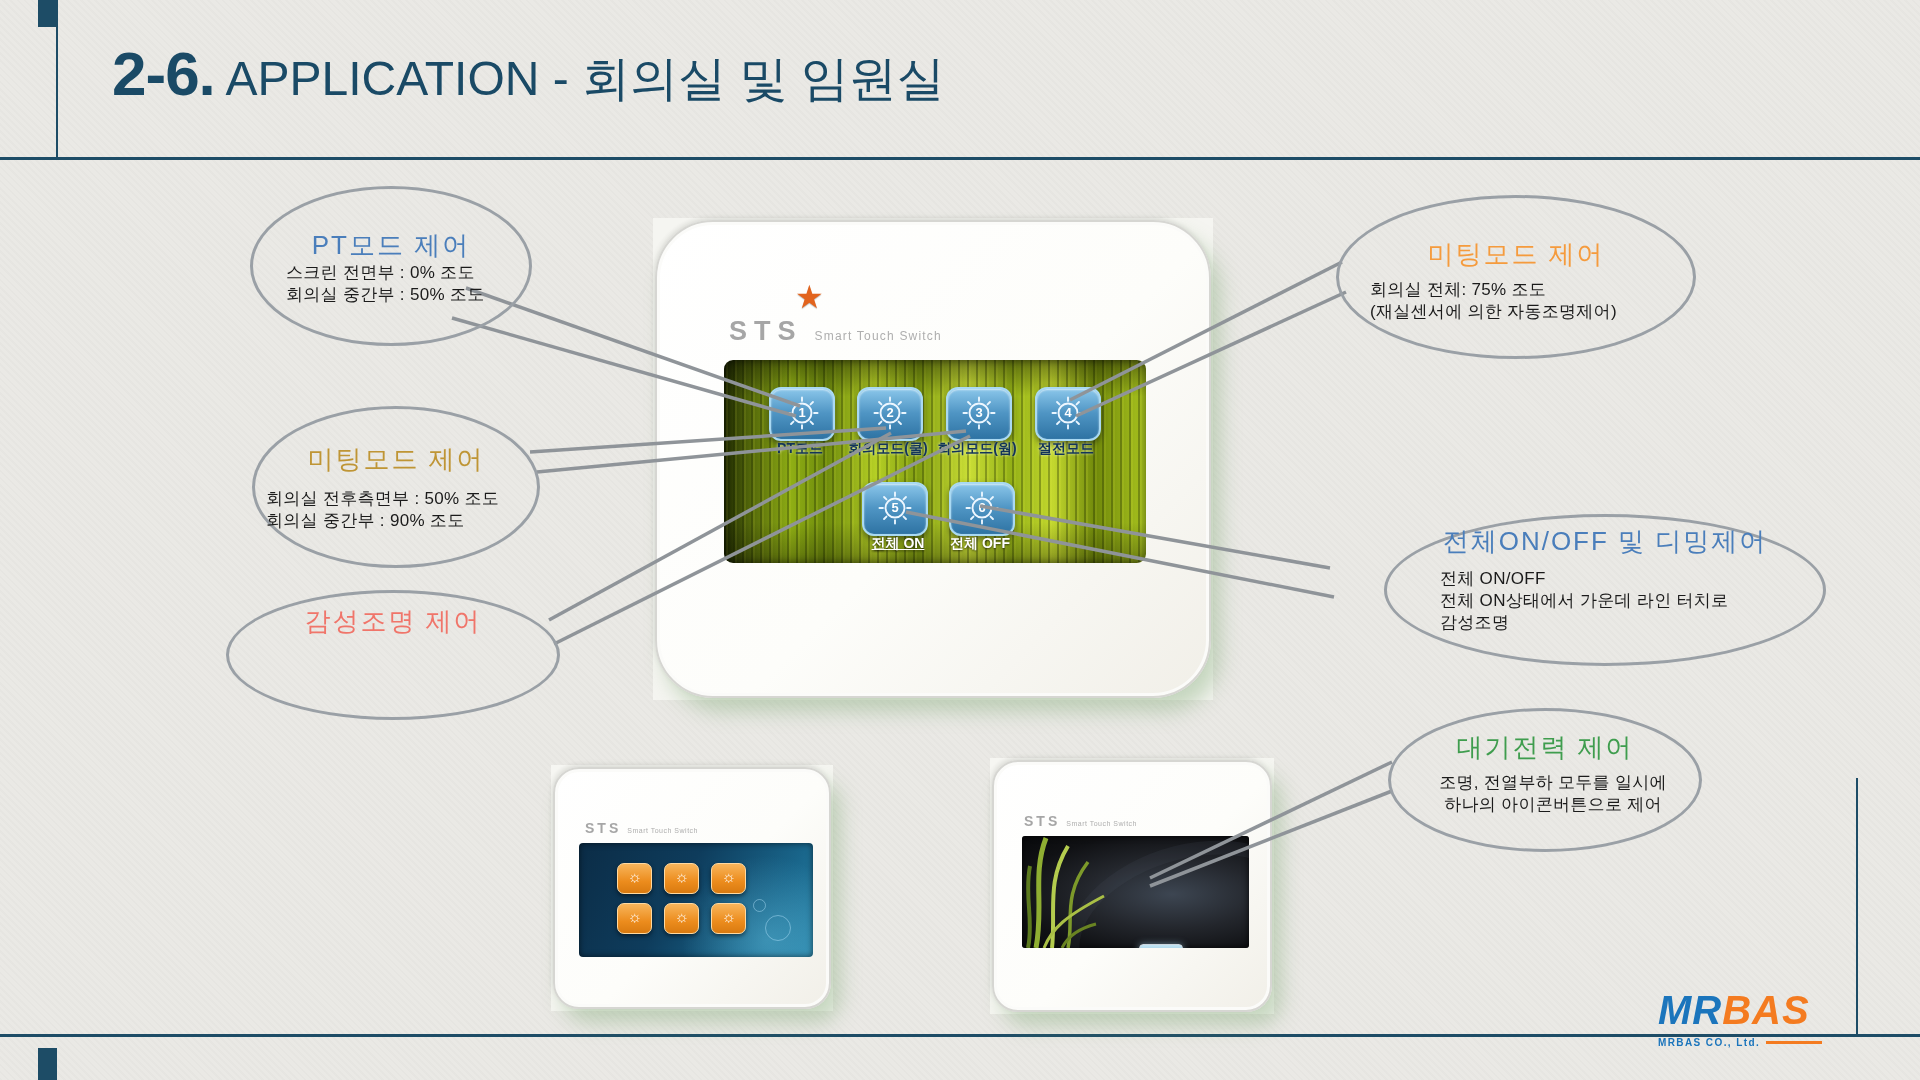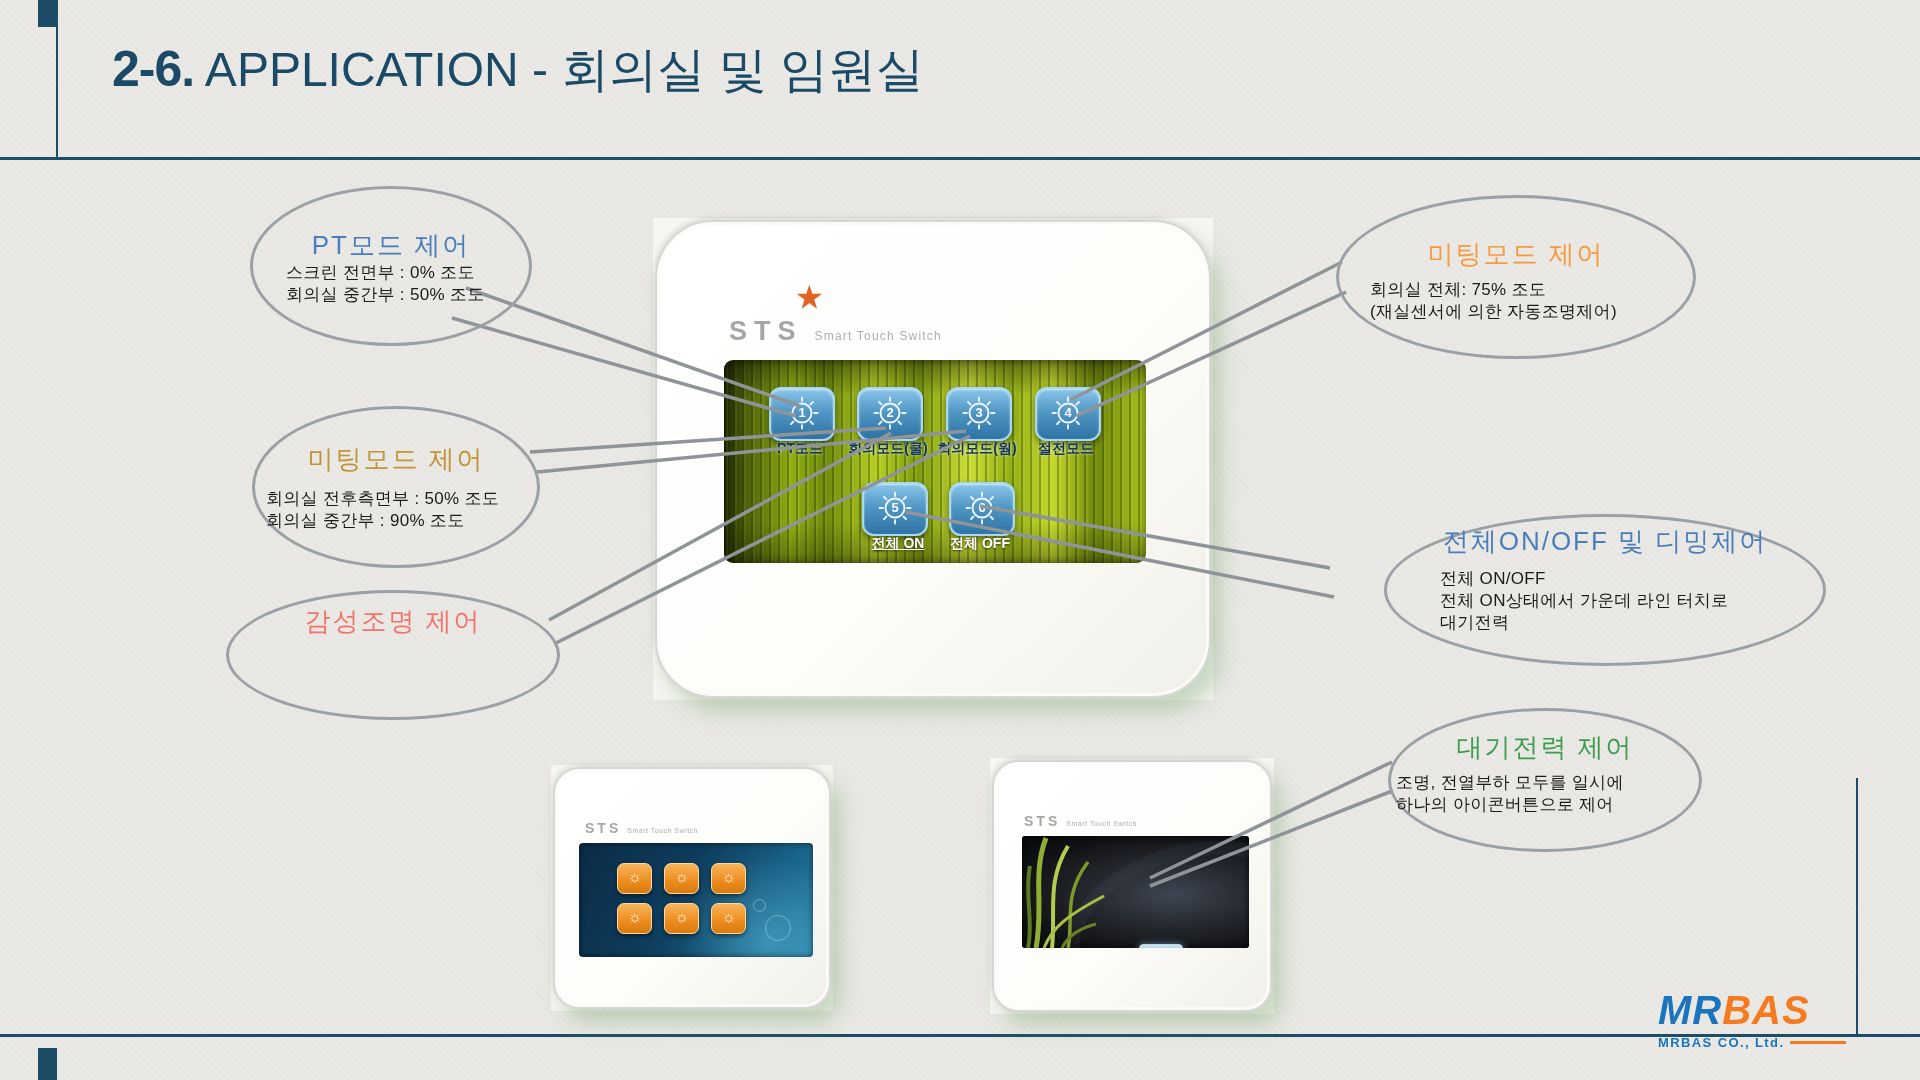--- a/index.html
+++ b/index.html
@@ -12,21 +12,21 @@
   
   .line-h{position:absolute;left:0;width:1920px;height:3px;background:#1d4c66;}
   .line-top{top:157px;}
   .line-bottom{top:1034px;}
   .tick-left{position:absolute;left:56px;top:0;width:2px;height:157px;background:#1d4c66;}
   .corner-tl{position:absolute;left:38px;top:0;width:18px;height:27px;background:#1d4c66;}
   .tick-right{position:absolute;left:1856px;top:778px;width:2px;height:258px;background:#1d4c66;}
   .corner-bl{position:absolute;left:38px;top:1048px;width:19px;height:32px;background:#1d4c66;}
   
   .page-title{position:absolute;left:112px;top:38px;color:#1a4a66;white-space:nowrap;z-index:2;}
-  .page-title .t-prefix{font-size:50px;font-weight:bold;letter-spacing:-1px;}
+  .page-title .t-prefix{font-size:62px;font-weight:bold;letter-spacing:-1px;}
   .page-title .t-rest{font-size:48px;font-weight:normal;letter-spacing:0px;}
   
   .links{position:absolute;left:0;top:0;z-index:4;pointer-events:none;}
   .links line{stroke:#8f9499;stroke-width:3.5;}
   
   .callout{position:absolute;z-index:6;}
   .oval{position:absolute;inset:0;border:3px solid #9aa0a6;border-radius:50%;}
   .co-title{position:absolute;width:100%;text-align:center;font-size:26px;letter-spacing:2px;white-space:nowrap;}
   .co-body{position:absolute;font-size:17px;color:#1b1b1b;line-height:1.28;white-space:nowrap;letter-spacing:0.3px;}
   .co-pt{left:250px;top:186px;width:282px;height:160px;}
@@ -39,21 +39,21 @@
   .co-emotion .co-title{top:14px;color:#f0756a;}
   .co-emotion .co-body{left:20px;top:66px;}
   .co-saving{left:1336px;top:195px;width:360px;height:164px;}
   .co-saving .co-title{top:42px;color:#f59b3d;}
   .co-saving .co-body{left:34px;top:84px;}
   .co-onoff{left:1384px;top:514px;width:442px;height:152px;}
   .co-onoff .co-title{top:10px;color:#4a7ebb;}
   .co-onoff .co-body{left:56px;top:54px;}
   .co-standby{left:1388px;top:708px;width:314px;height:144px;}
   .co-standby .co-title{top:22px;color:#3f9d4e;}
-  .co-standby .co-body{left:8px;top:64px;width:282px;text-align:left;}
+  .co-standby .co-body{left:24px;top:64px;width:282px;text-align:center;}
   
   .device{position:absolute;z-index:2;}
   .device-main{left:653px;top:218px;width:560px;height:482px;background:#f5f5f1;}
   .panel{position:absolute;inset:2px;border-radius:58px;border:2px solid #d6d6d2;
     background:linear-gradient(135deg,#ffffff 0%,#fdfdfa 55%,#f1efe8 100%);
     box-shadow:inset 0 0 0 3px #fbfbf9, 10px 14px 20px rgba(120,165,110,.38), -1px -2px 5px rgba(0,0,0,.10);}
   .panel-sm{border-radius:26px;}
   .star-icon{position:absolute;left:138px;top:56px;font-size:32px;color:#e2641e;text-shadow:0 1px 1px rgba(0,0,0,.25);}
   .brand{position:absolute;white-space:nowrap;}
   .brand-main{left:72px;top:94px;}
@@ -96,21 +96,21 @@
     border:14px solid rgba(90,100,115,.12);transform:rotate(-18deg);}
   .sbtn{position:absolute;left:117px;top:108px;width:42px;height:28px;border-radius:4px;
     border:1px solid #ccd6de;box-shadow:0 0 7px rgba(160,205,235,.55);
     background:linear-gradient(180deg,#c3e5f4 0%,#7db6d6 45%,#27506e 78%,#15283a 100%);}
   
   .logo{position:absolute;left:1658px;top:990px;z-index:3;}
   .logo-word{font-style:italic;font-weight:bold;font-size:40px;letter-spacing:1px;line-height:1;}
   .logo-mr{color:#1b75bc;}
   .logo-bas{color:#f47b20;}
   .logo-row2{margin-top:3px;white-space:nowrap;}
-  .logo-company{display:inline-block;font-size:13px;font-weight:bold;color:#1b75bc;letter-spacing:1.4px;vertical-align:middle;}
+  .logo-company{display:inline-block;font-size:10px;font-weight:bold;color:#1b75bc;letter-spacing:1.4px;vertical-align:middle;}
   .logo-line{display:inline-block;width:56px;height:3px;background:#f47b20;margin-left:6px;vertical-align:middle;}
 </style>
 </head>
 <body>
 
 <div class="slide">
 
   <div class="line-h line-top"></div>
   <div class="line-h line-bottom"></div>
   <div class="tick-left"></div>
@@ -321,21 +321,21 @@
       <div>(재실센서에 의한 자동조명제어)</div>
     </div>
   </div>
 
   <div class="callout co-onoff">
     <div class="oval"></div>
     <div class="co-title">전체ON/OFF 및 디밍제어</div>
     <div class="co-body">
       <div>전체 ON/OFF</div>
       <div>전체 ON상태에서 가운데 라인 터치로</div>
-      <div>대기전력</div>
+      <div>감성조명</div>
     </div>
   </div>
 
   <div class="callout co-standby">
     <div class="oval"></div>
     <div class="co-title">대기전력 제어</div>
     <div class="co-body">
       <div>조명, 전열부하 모두를 일시에</div>
       <div>하나의 아이콘버튼으로 제어</div>
     </div>

